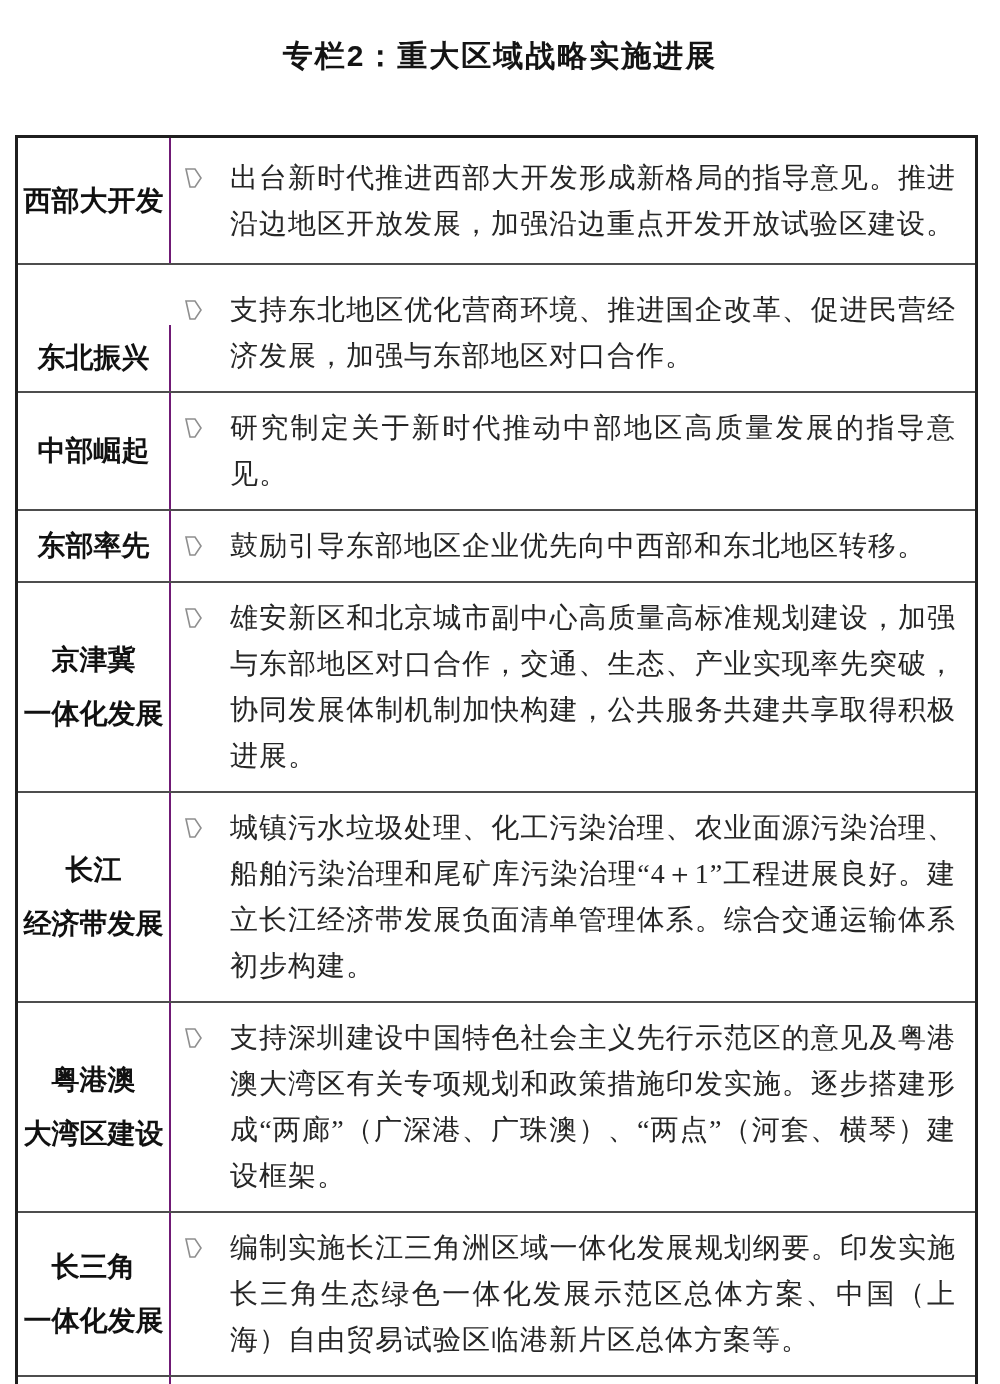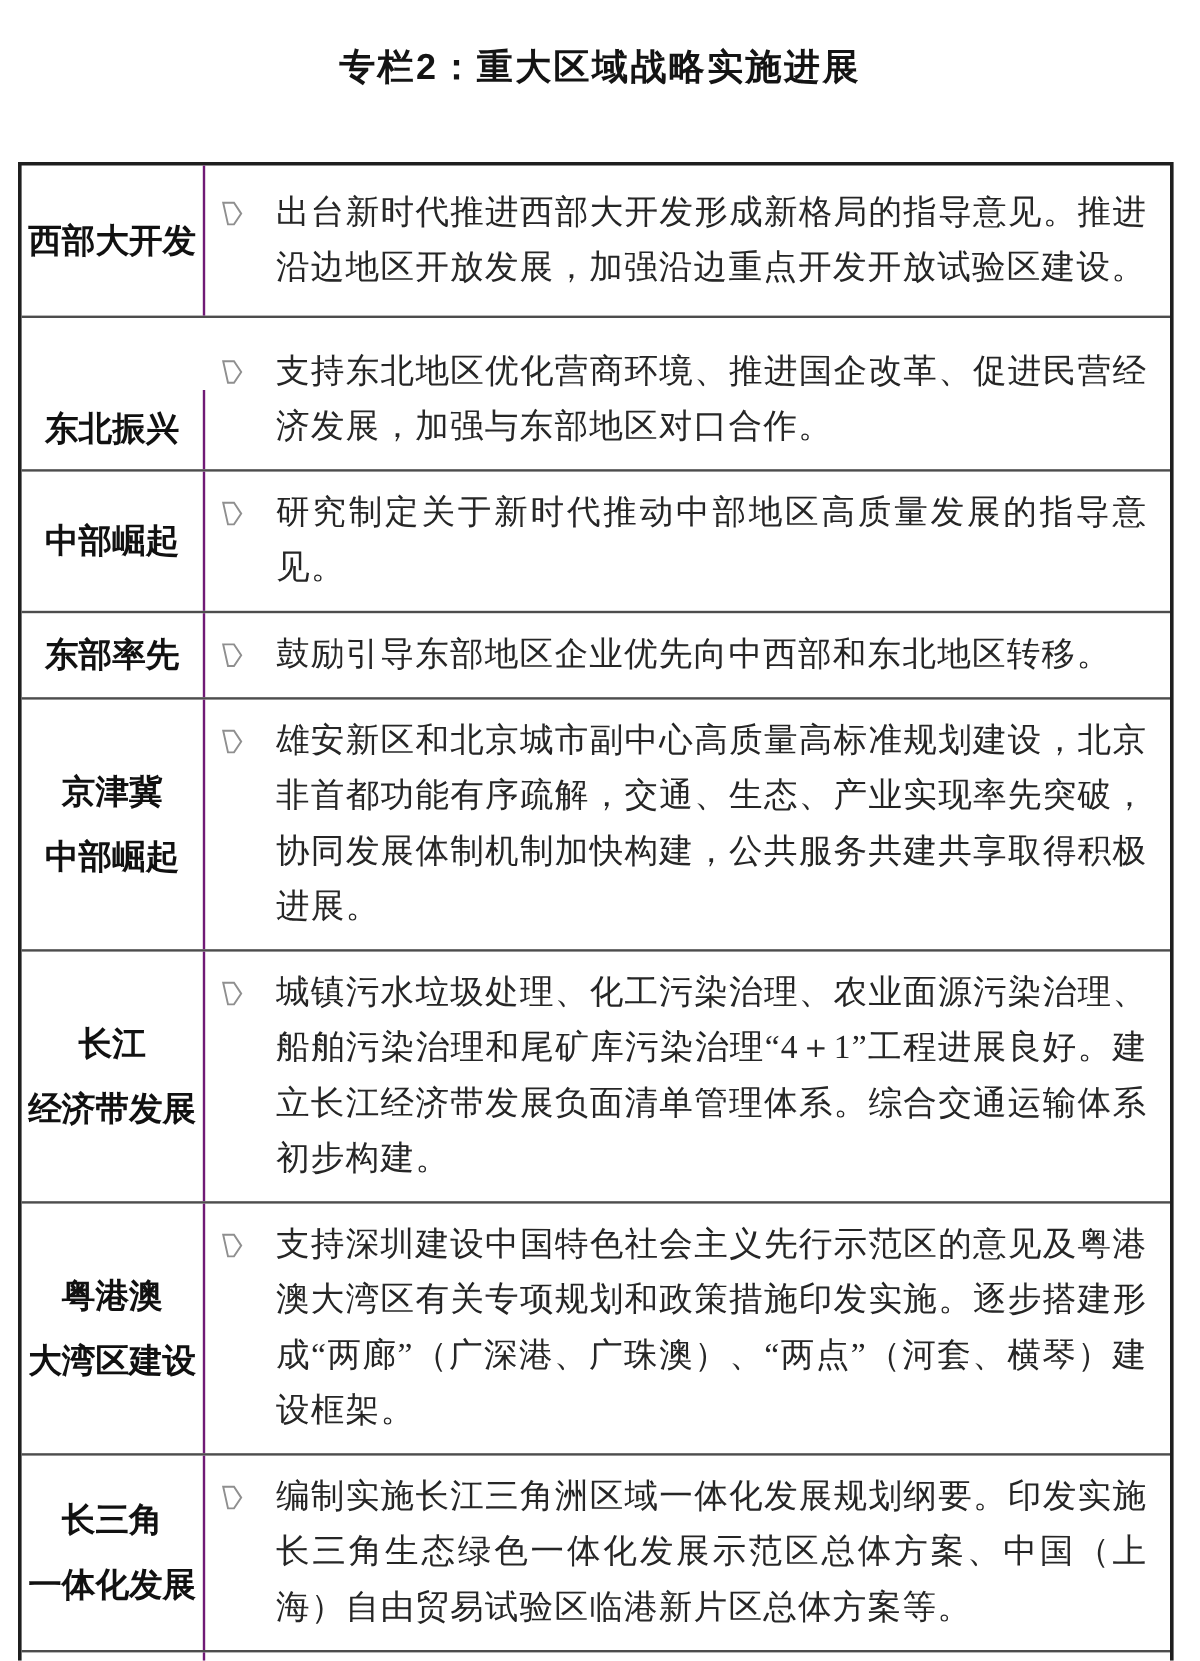--- a/index.html
+++ b/index.html
@@ -153,29 +153,29 @@
                 <path d="M3 2 L12 2 L18 11 L12 20 L7 20 Z" fill="none" stroke="#8f8f8f" stroke-width="1.6"></path>
               </svg>
           </span>
           <div class="body-text">鼓励引导东部地区企业优先向中西部和东北地区转移。</div>
         </div>
       </div>
     </div>
 
     <div class="row">
       <div class="label-cell">京津冀
-中部崛起</div>
-      <div class="body-cell">
-        <div class="body-inner">
-          <span class="bullet">
-            <svg width="20" height="22" viewBox="0 0 20 22">
-                <path d="M3 2 L12 2 L18 11 L12 20 L7 20 Z" fill="none" stroke="#8f8f8f" stroke-width="1.6"></path>
-              </svg>
-          </span>
-          <div class="body-text">雄安新区和北京城市副中心高质量高标准规划建设，北京非首都功能有序疏解，交通、生态、产业实现率先突破，协同发展体制机制加快构建，公共服务共建共享取得积极进展。</div>
+一体化发展</div>
+      <div class="body-cell">
+        <div class="body-inner">
+          <span class="bullet">
+            <svg width="20" height="22" viewBox="0 0 20 22">
+                <path d="M3 2 L12 2 L18 11 L12 20 L7 20 Z" fill="none" stroke="#8f8f8f" stroke-width="1.6"></path>
+              </svg>
+          </span>
+          <div class="body-text">雄安新区和北京城市副中心高质量高标准规划建设，加强与东部地区对口合作，交通、生态、产业实现率先突破，协同发展体制机制加快构建，公共服务共建共享取得积极进展。</div>
         </div>
       </div>
     </div>
 
     <div class="row">
       <div class="label-cell">长江
 经济带发展</div>
       <div class="body-cell">
         <div class="body-inner">
           <span class="bullet">

